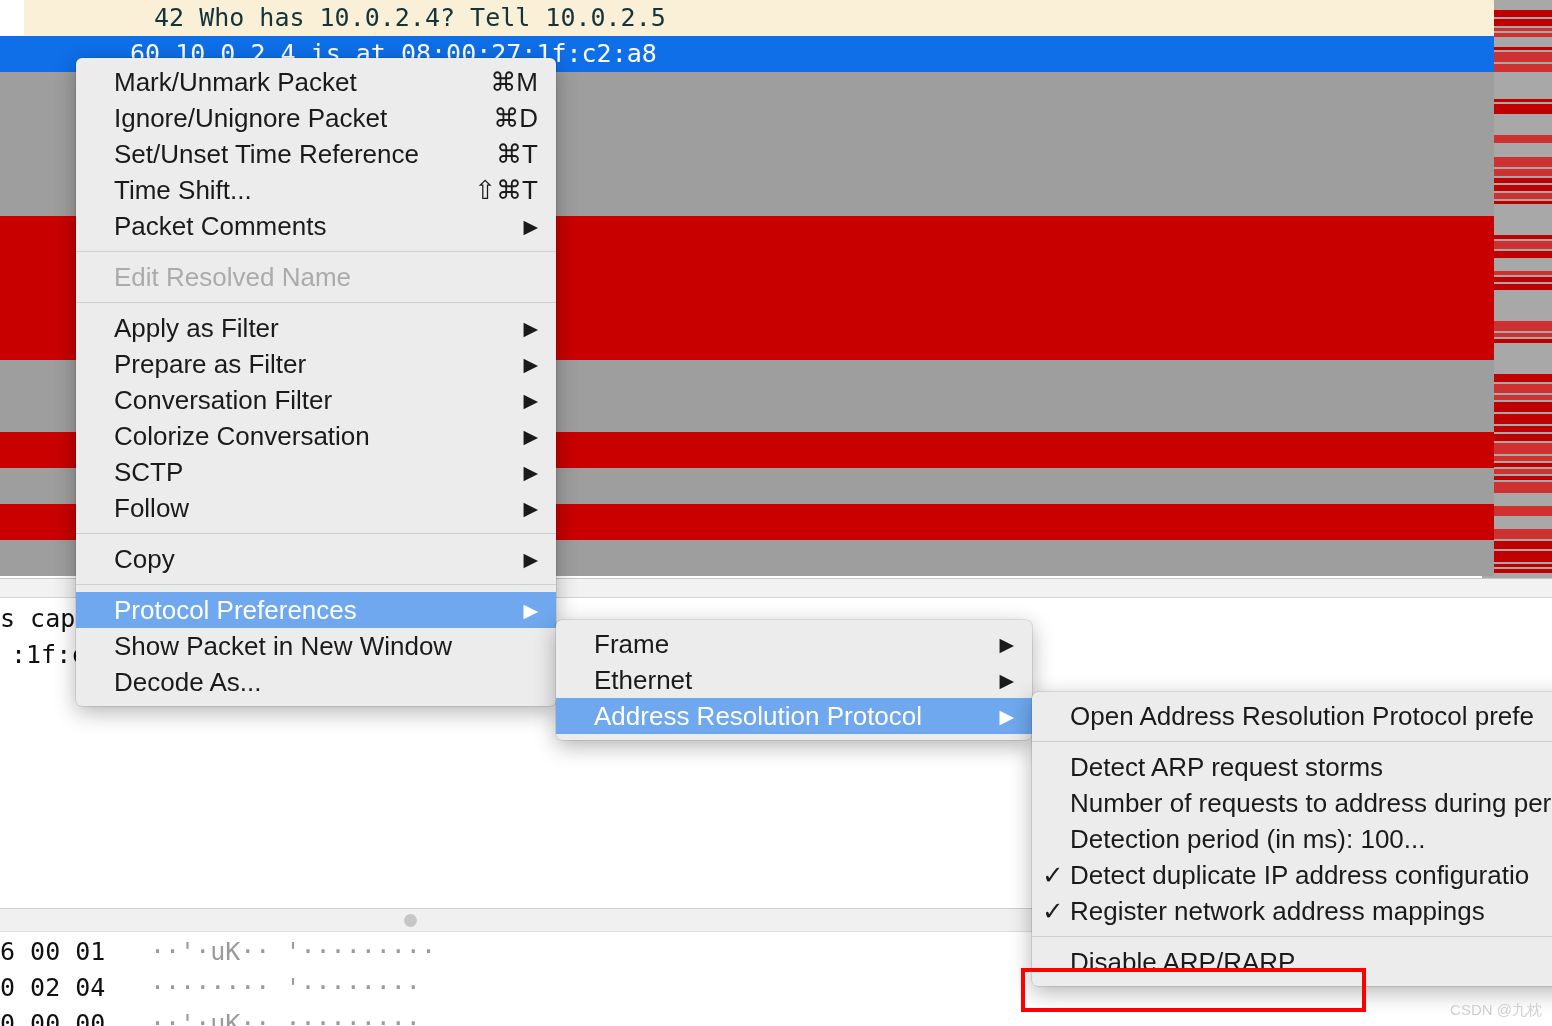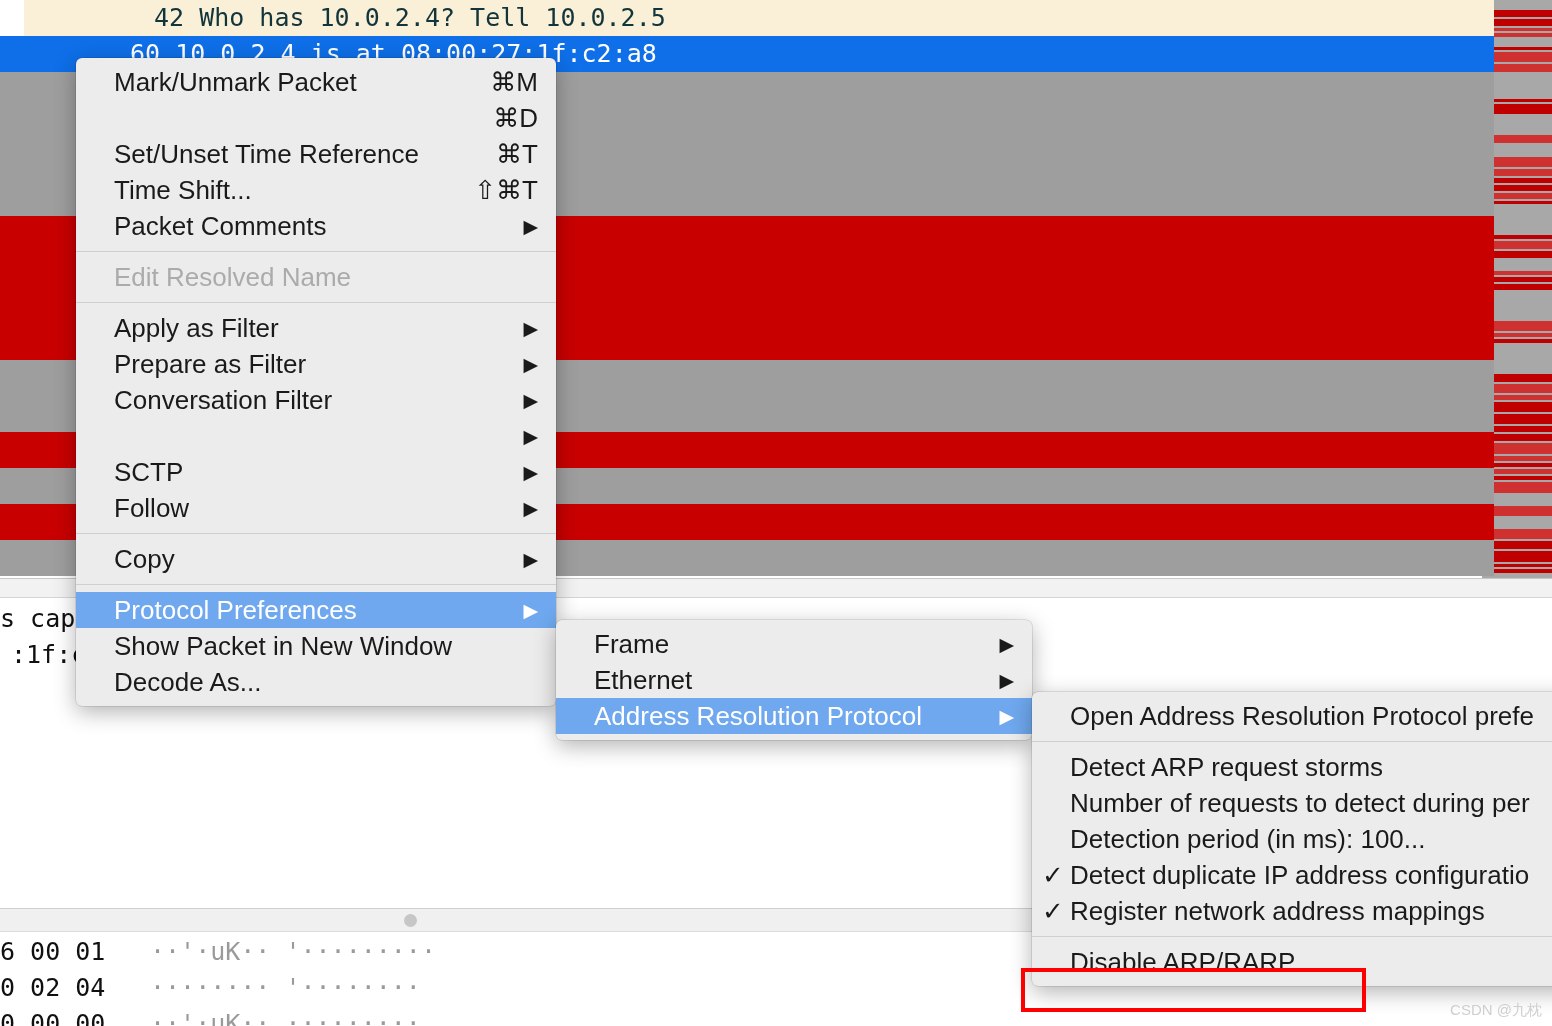--- a/index.html
+++ b/index.html
@@ -311,20 +311,21 @@
       </div>
   </div>
 
   <div class="menu" id="menu-main">
       <div class="mi">
         <span class="label">Mark/Unmark Packet</span>
         <span class="spacer"></span>
         <span class="shortcut">⌘M</span>
       </div>
       <div class="mi">
+        <span class="label">Ignore/Unignore Packet</span>
         <span class="spacer"></span>
         <span class="shortcut">⌘D</span>
       </div>
       <div class="mi">
         <span class="label">Set/Unset Time Reference</span>
         <span class="spacer"></span>
         <span class="shortcut">⌘T</span>
       </div>
       <div class="mi">
         <span class="label">Time Shift...</span>
@@ -351,20 +352,21 @@
         <span class="label">Prepare as Filter</span>
         <span class="spacer"></span>
         <span class="arrow">▶</span>
       </div>
       <div class="mi">
         <span class="label">Conversation Filter</span>
         <span class="spacer"></span>
         <span class="arrow">▶</span>
       </div>
       <div class="mi">
+        <span class="label">Colorize Conversation</span>
         <span class="spacer"></span>
         <span class="arrow">▶</span>
       </div>
       <div class="mi">
         <span class="label">SCTP</span>
         <span class="spacer"></span>
         <span class="arrow">▶</span>
       </div>
       <div class="mi">
         <span class="label">Follow</span>
@@ -415,21 +417,21 @@
       <div class="mi">
         <span class="label">Open Address Resolution Protocol prefe</span>
         <span class="spacer"></span>
       </div>
       <div class="sep"></div>
       <div class="mi">
         <span class="label">Detect ARP request storms</span>
         <span class="spacer"></span>
       </div>
       <div class="mi">
-        <span class="label">Number of requests to detect during per</span>
+        <span class="label">Number of requests to address during per</span>
         <span class="spacer"></span>
       </div>
       <div class="mi">
         <span class="label">Detection period (in ms): 100...</span>
         <span class="spacer"></span>
       </div>
       <div class="mi">
         <span class="check">✓</span>
         <span class="label">Detect duplicate IP address configuratio</span>
         <span class="spacer"></span>

